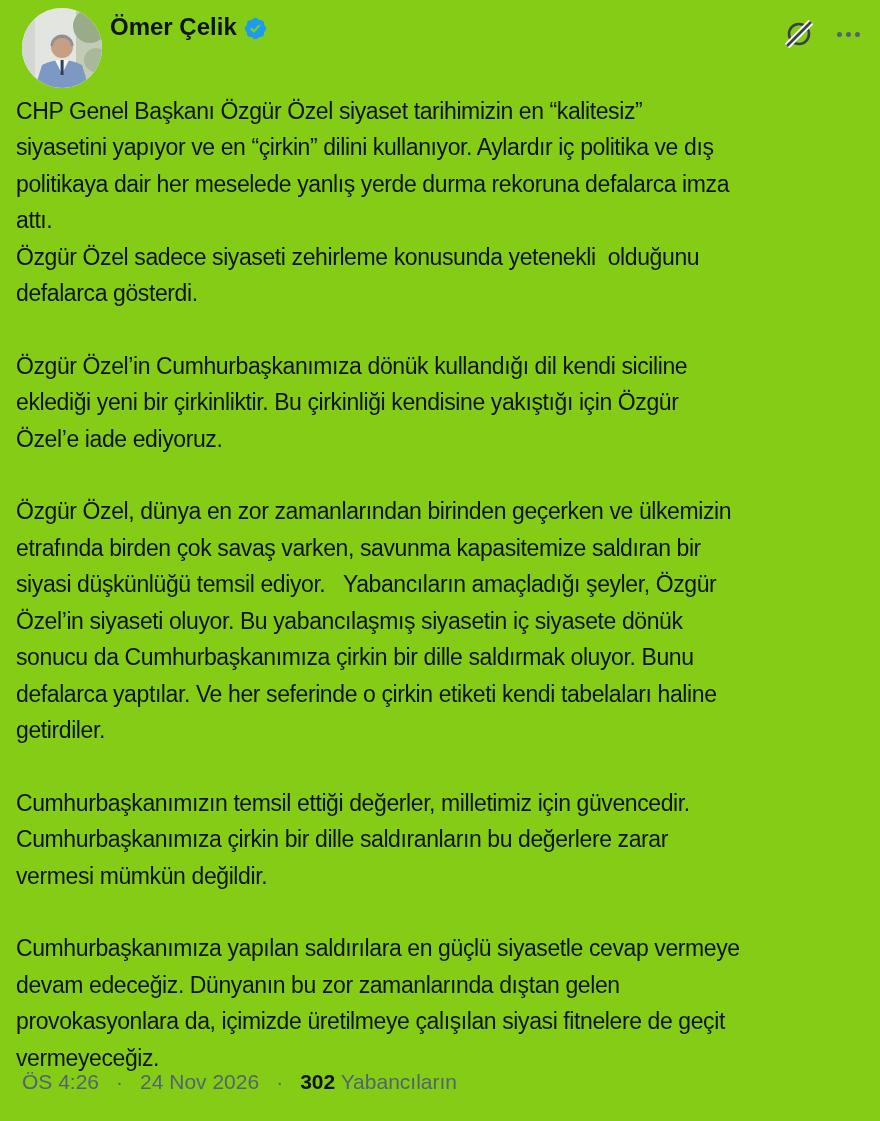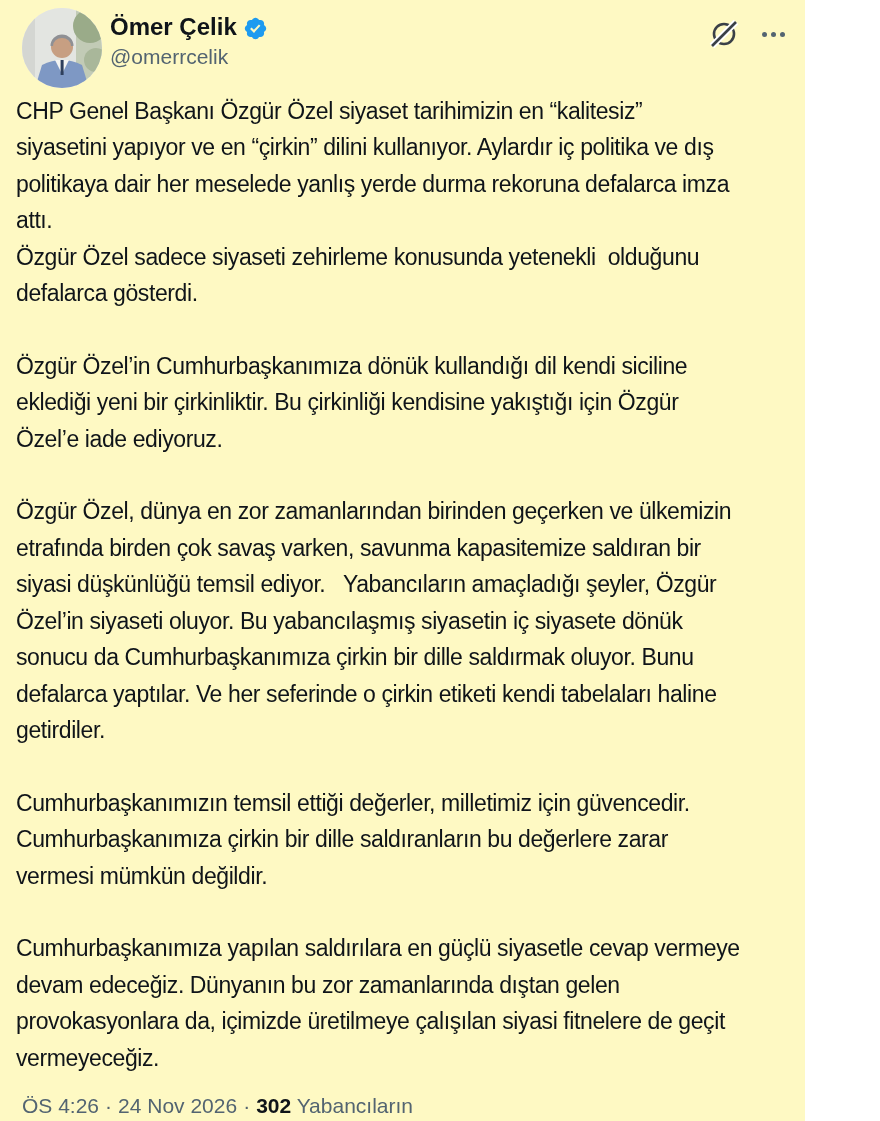--- a/index.html
+++ b/index.html
@@ -1,22 +1,22 @@
 <!DOCTYPE html>
 <html><head>
 <meta charset="utf-8">
 <style>
   * { margin: 0; padding: 0; box-sizing: border-box; }
   html, body { background: #ffffff; }
   body { font-family: "Liberation Sans", sans-serif; }
   .tweet-card {
     position: relative;
-    width: 805px;
+    width: 880px;
     height: 1121px;
-    background: #fef9c3;
+    background: #84cc16;
     overflow: hidden;
   }
   
   .avatar {
     position: absolute;
     left: 22px; top: 8px;
     width: 80px; height: 80px;
     border-radius: 50%;
     overflow: hidden;
     cursor: pointer;
@@ -67,25 +67,24 @@
     color: #0f1419;
     white-space: pre;
     overflow: hidden;
   }
   
   .tweet-meta {
     position: absolute;
     left: 22px; top: 1068px;
     display: flex;
     align-items: baseline;
-    gap: 6px;
+    gap: 17px;
     font-size: 21px;
     color: #536471;
     line-height: 28px;
-    margin-top: 24px;
   }
   .tweet-meta .views-count {
     font-weight: 700;
     color: #0f1419;
   }
   .sep { color: #536471; }
 </style>
 </head>
 <body>
 
@@ -106,21 +105,20 @@
     </svg>
   </div>
 
   <div class="user-block">
     <div class="name-row">
       <span class="display-name">Ömer Çelik</span>
       <svg class="verified" viewBox="0 0 24 24">
         <path fill="#1d9bf0" d="M22.25 12c0-1.43-.88-2.67-2.19-3.34.46-1.39.2-2.9-.81-3.91s-2.52-1.27-3.91-.81c-.66-1.31-1.91-2.19-3.34-2.19s-2.67.88-3.33 2.19c-1.4-.46-2.91-.2-3.92.81s-1.26 2.52-.8 3.91c-1.31.67-2.2 1.91-2.2 3.34s.89 2.67 2.2 3.34c-.46 1.39-.21 2.9.8 3.91s2.52 1.26 3.91.81c.67 1.31 1.91 2.19 3.34 2.19s2.68-.88 3.34-2.19c1.39.45 2.9.2 3.91-.81s1.27-2.52.81-3.91c1.31-.67 2.19-1.91 2.19-3.34zm-11.71 4.2L6.8 12.46l1.41-1.42 2.26 2.26 4.8-5.23 1.47 1.36-6.2 6.77z"></path>
       </svg>
     </div>
-    <div class="handle">@omerrcelik</div>
   </div>
 
   <div class="header-actions">
     <button class="grok-btn" aria-label="Grok">
       <svg width="36" height="36" viewBox="0 0 36 36">
         <circle cx="18" cy="18" r="10" fill="none" stroke="#3a4047" stroke-width="2.6"></circle>
         <line x1="6" y1="30" x2="30" y2="6" stroke="#ffffff" stroke-width="6.5"></line>
         <line x1="6" y1="30" x2="30" y2="6" stroke="#3a4047" stroke-width="2.6"></line>
       </svg>
     </button>

